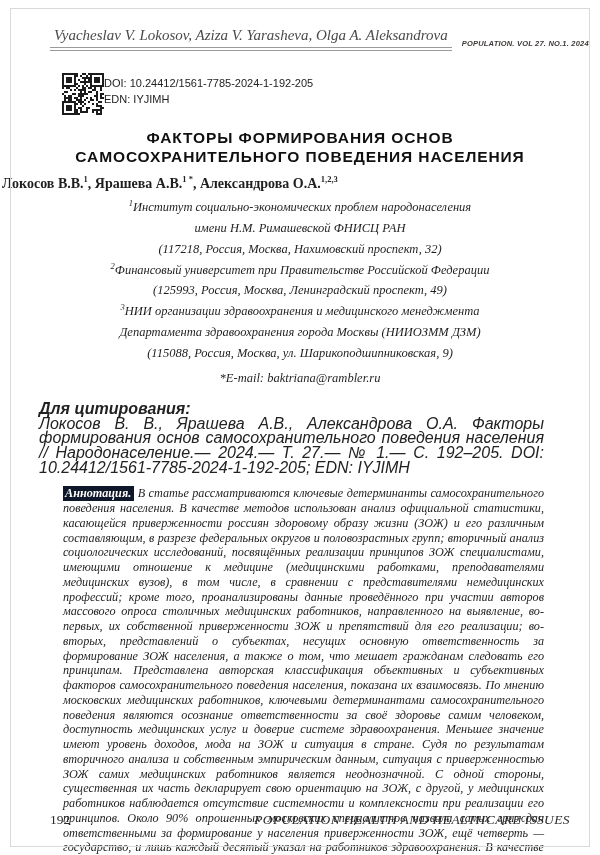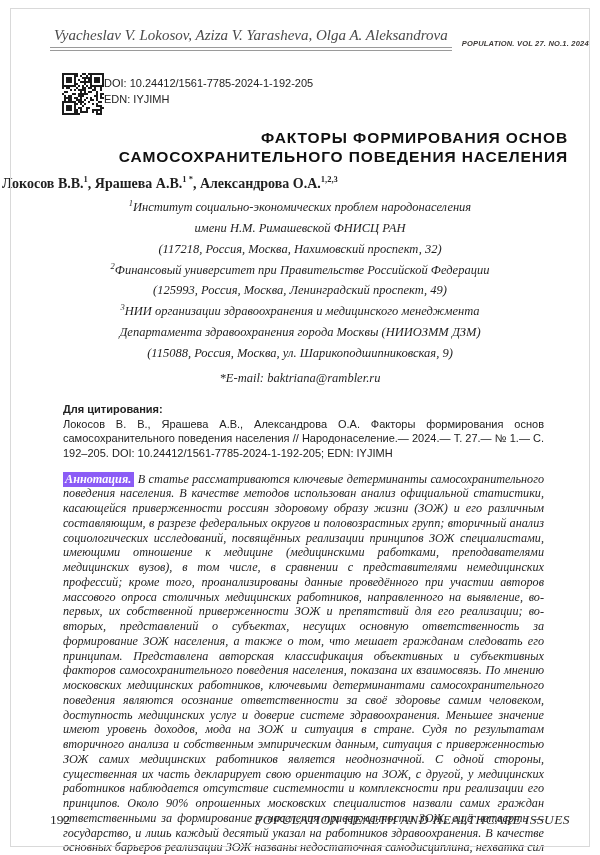--- a/index.html
+++ b/index.html
@@ -30,37 +30,37 @@
   
   .meta-row { display:flex; margin:25px 0 0 60px; }
   .qr { width:42px; height:42px; flex:0 0 auto; }
   .doi-block {
     font-family:"Liberation Sans", sans-serif; font-size:11px; line-height:15.5px;
     color:#222; padding-top:3px;
   }
 
   
   .title {
-    margin:13px 30px 0 30px; text-align:right;
+    margin:13px 30px 0 30px; text-align:center;
     font-family:"Liberation Sans", sans-serif; font-weight:bold;
     font-size:15.5px; line-height:19px; letter-spacing:0.9px; color:#101010;
   }
   .authors { margin-top:8px; text-align:left; font-weight:bold; font-size:14px; }
   .authors sup { font-size:8.5px; }
   .affiliations { margin-top:3px; text-align:center; font-style:italic; font-size:12.5px; line-height:16.8px; }
   .affiliations sup { font-size:8.5px; }
   .email-line { margin-top:9px; text-align:center; font-style:italic; font-size:12.5px; }
 
   
-  .citation { margin:16px 54px 0 61px; font-family:"Liberation Sans", sans-serif; font-size:11px; line-height:14.6px; text-align:justify; color:#222; }
+  .citation { margin:16px 54px 0 37px; font-family:"Liberation Sans", sans-serif; font-size:16px; line-height:14.6px; text-align:justify; color:#222;font-style:italic; }
   .citation-label { display:block; font-weight:bold; text-align:left; }
 
   
   .abstract { margin:11px 54px 0 61px; font-style:italic; font-size:12.2px; line-height:14.75px; text-align:justify; }
-  .hl-label { background:#8b5cf6; color:#ffffff; font-weight:bold; font-style:italic; padding:0 3px 1px 2px; }
+  .hl-label { background:#0f172a; color:#ffffff; font-weight:bold; font-style:italic; padding:0 3px 1px 2px; }
 
   
   .footer { position:absolute; left:48px; right:28px; bottom:27px; display:flex; justify-content:space-between; align-items:baseline; }
   .page-num { font-size:13.5px; color:#2a2a2a; }
   .footer-title { font-style:italic; font-size:13.5px; letter-spacing:0.4px; color:#2a2a2a; }
 </style>
 </head>
 <body>
 
 <div class="page">

